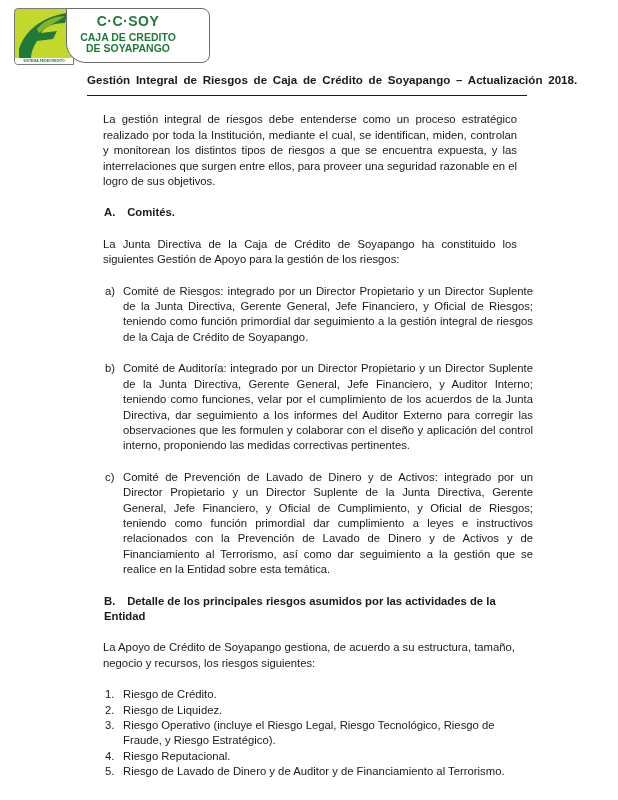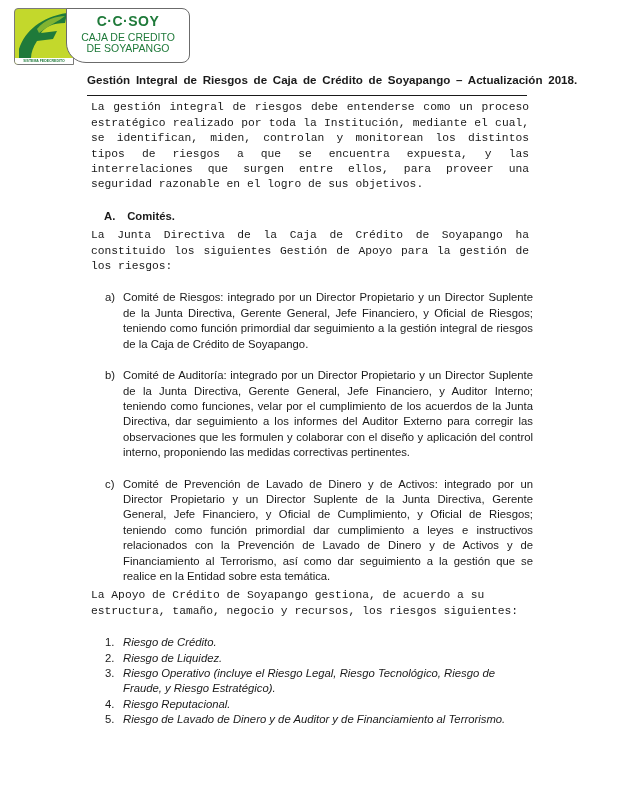--- a/index.html
+++ b/index.html
@@ -5,42 +5,42 @@
     html, body { margin: 0; padding: 0; background: #ffffff; }
     body { width: 618px; height: 800px; position: relative; overflow: hidden;
            font-family: "Liberation Sans", sans-serif; color: #1a1a1a; }
     .logo { position: absolute; left: 14px; top: 8px; width: 176px; height: 55px; }
     .logo-badge { position: absolute; left: 0; top: 0; width: 58px; height: 55px;
                   background: #c3d82c; border: 1.5px solid #7a7a7a; border-radius: 4px 0 0 4px; overflow: hidden; }
     .logo-badge svg { position: absolute; left: 0; top: 0; }
     .logo-badge .sub { position: absolute; left: 0; bottom: 0; width: 58px; height: 6px;
                        background: #fff; font-size: 3.5px; text-align: center; color: #1f7a3a; line-height: 6px; font-weight: bold; }
     .logo-panel { position: absolute; left: 52px; top: 0; width: 122px; height: 53px;
-                  border: 1.5px solid #6b6b6b; border-radius: 0 8px 8px 20px; background: #fff; }
+                  border: 1.5px solid #6b6b6b; border-radius: 0 8px 8px 20px; background: #fff; padding-left: 20px; }
     .logo-ccsoy { position: absolute; left: 0; top: 4px; width: 122px; text-align: center;
                   font-weight: bold; font-size: 14px; color: #1f7a3a; letter-spacing: 0.5px; }
     .logo-name { position: absolute; left: 0; top: 23px; width: 122px; text-align: center;
-                 font-weight: normal; font-size: 10.5px; line-height: 11px; color: #1f7a3a; }
+                 font-weight: bold; font-size: 10.5px; line-height: 11px; color: #1f7a3a; }
 
     .page { position: absolute; left: 87px; top: 72px; width: 446px; font-family: "Liberation Sans", sans-serif;
             font-size: 11.3px; line-height: 15.4px; }
     .title { font-weight: bold; font-size: 11.6px; word-spacing: 2.5px; white-space: nowrap; }
     .rule { border-bottom: 1px solid #1a1a1a; width: 440px; margin-top: 8px; margin-bottom: 2px; }
     .just { text-align: justify; }
-    .para { margin: 4px; font-family: Liberation Mono, monospace; }
+    .para { margin: 16px; }
     .sec-head { font-weight: bold; margin-top: 16px; padding-left: 17px; }
     .sec-head .letter { display: inline-block; width: 20px; }
     .sec-head .txt { }
     .alpha { margin-top: 16px; display: flex; }
     .alpha .marker { width: 36px; flex: none; padding-left: 18px; box-sizing: border-box; }
     .alpha .body { flex: 1; text-align: justify; }
     .num-list { margin-top: 16px; }
     .num-item { display: flex; }
     .num-item .marker { width: 36px; flex: none; padding-left: 18px; box-sizing: border-box; }
-    .num-item .body { flex: 1; font-style: italic; }
+    .num-item .body { flex: 1; }
   </style>
 </head>
 <body>
 
 <div class="logo">
   <div class="logo-badge">
     <svg width="58" height="55" viewBox="0 0 58 55">
       <path d="M4 40 C10 22, 26 8, 52 4 L50 14 C38 14, 30 18, 26 24 L42 22 L38 30 L22 32 C18 38, 16 44, 16 49 L4 49 Z" fill="#1f7a3a"></path>
       <path d="M22 20 C30 10, 42 7, 50 7 C44 12, 34 16, 24 24 Z" fill="#c3d82c" opacity="0.6"></path>
     </svg>
@@ -72,20 +72,24 @@
   </div>
   <div class="alpha">
     <div class="marker">b)</div>
     <div class="body">Comité de Auditoría: integrado por un Director Propietario y un Director Suplente de la Junta Directiva, Gerente General, Jefe Financiero, y Auditor Interno; teniendo como funciones, velar por el cumplimiento de los acuerdos de la Junta Directiva, dar seguimiento a los informes del Auditor Externo para corregir las observaciones que les formulen y colaborar con el diseño y aplicación del control interno, proponiendo las medidas correctivas pertinentes.</div>
   </div>
   <div class="alpha">
     <div class="marker">c)</div>
     <div class="body">Comité de Prevención de Lavado de Dinero y de Activos: integrado por un Director Propietario y un Director Suplente de la Junta Directiva, Gerente General, Jefe Financiero, y Oficial de Cumplimiento, y Oficial de Riesgos; teniendo como función primordial dar cumplimiento a leyes e instructivos relacionados con la Prevención de Lavado de Dinero y de Activos y de Financiamiento al Terrorismo, así como dar seguimiento a la gestión que se realice en la Entidad sobre esta temática.</div>
   </div>
 
+  <div class="sec-head">
+    <span class="letter">B.</span>
+    <span class="txt">Detalle de los principales riesgos asumidos por las actividades de la Entidad</span>
+  </div>
   <p class="para">La Apoyo de Crédito de Soyapango gestiona, de acuerdo a su estructura, tamaño, negocio y recursos, los riesgos siguientes:</p>
 
   <div class="num-list">
     <div class="num-item">
       <div class="marker">1.</div>
       <div class="body">Riesgo de Crédito.</div>
     </div>
     <div class="num-item">
       <div class="marker">2.</div>
       <div class="body">Riesgo de Liquidez.</div>

